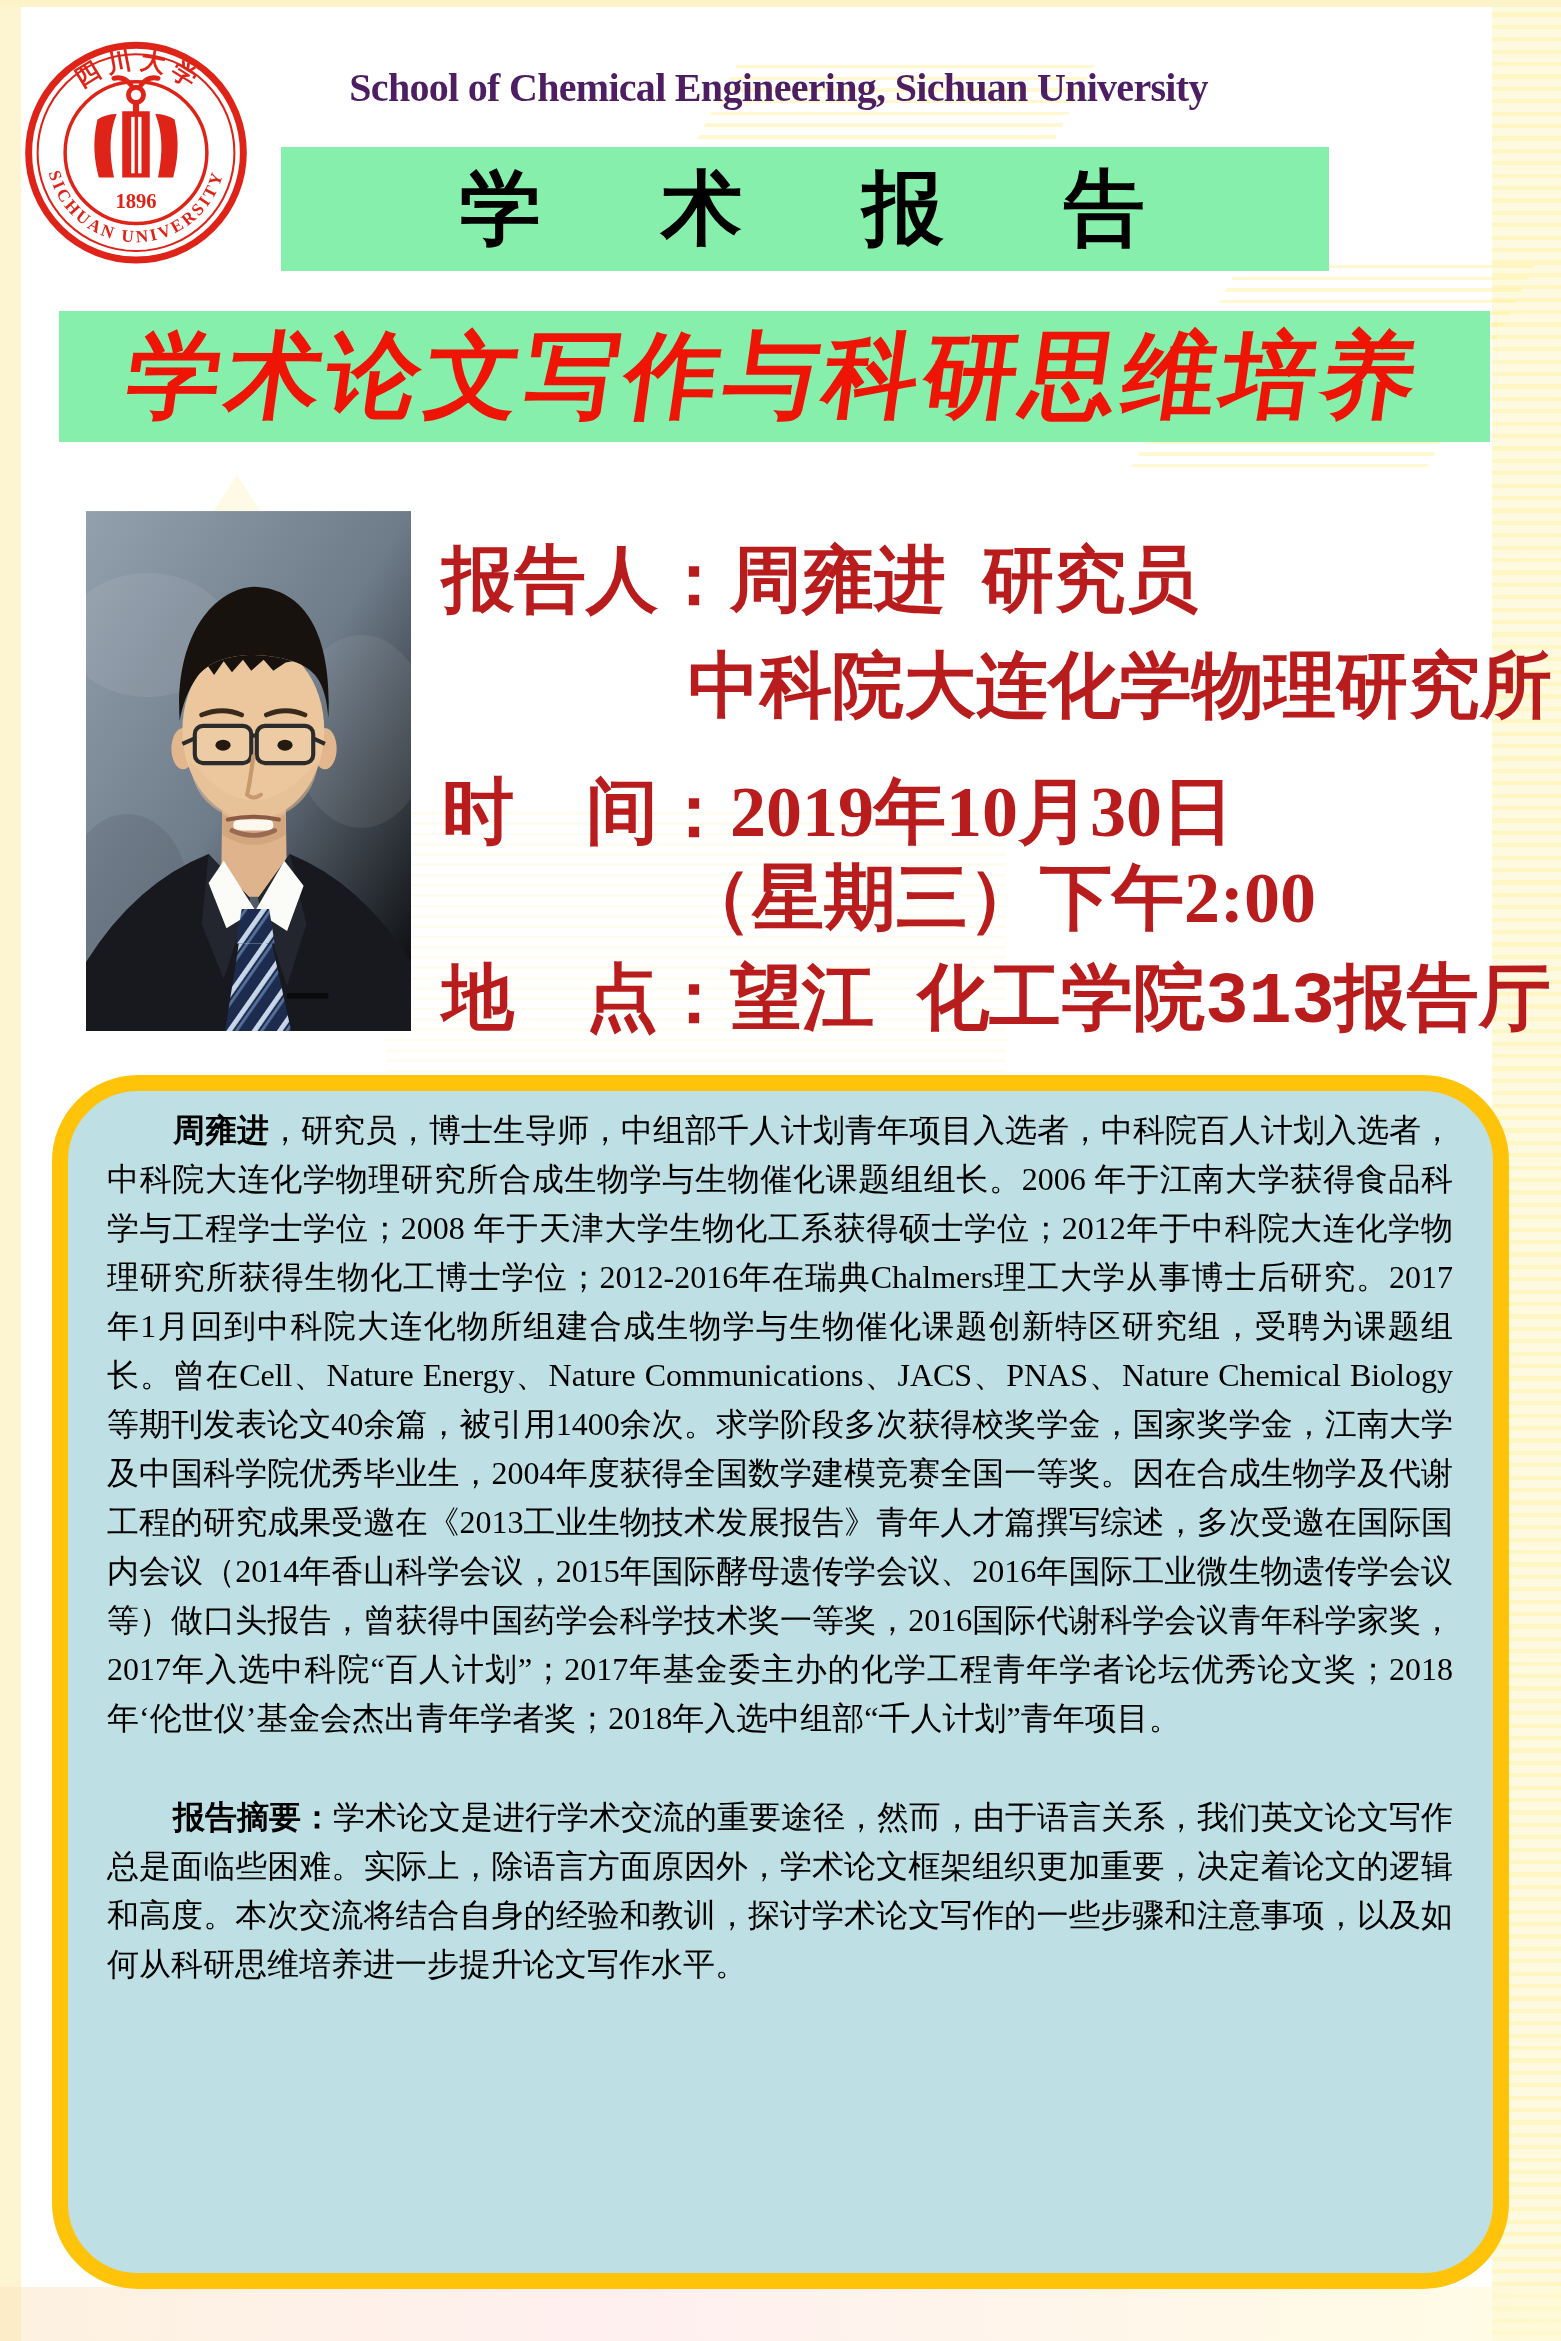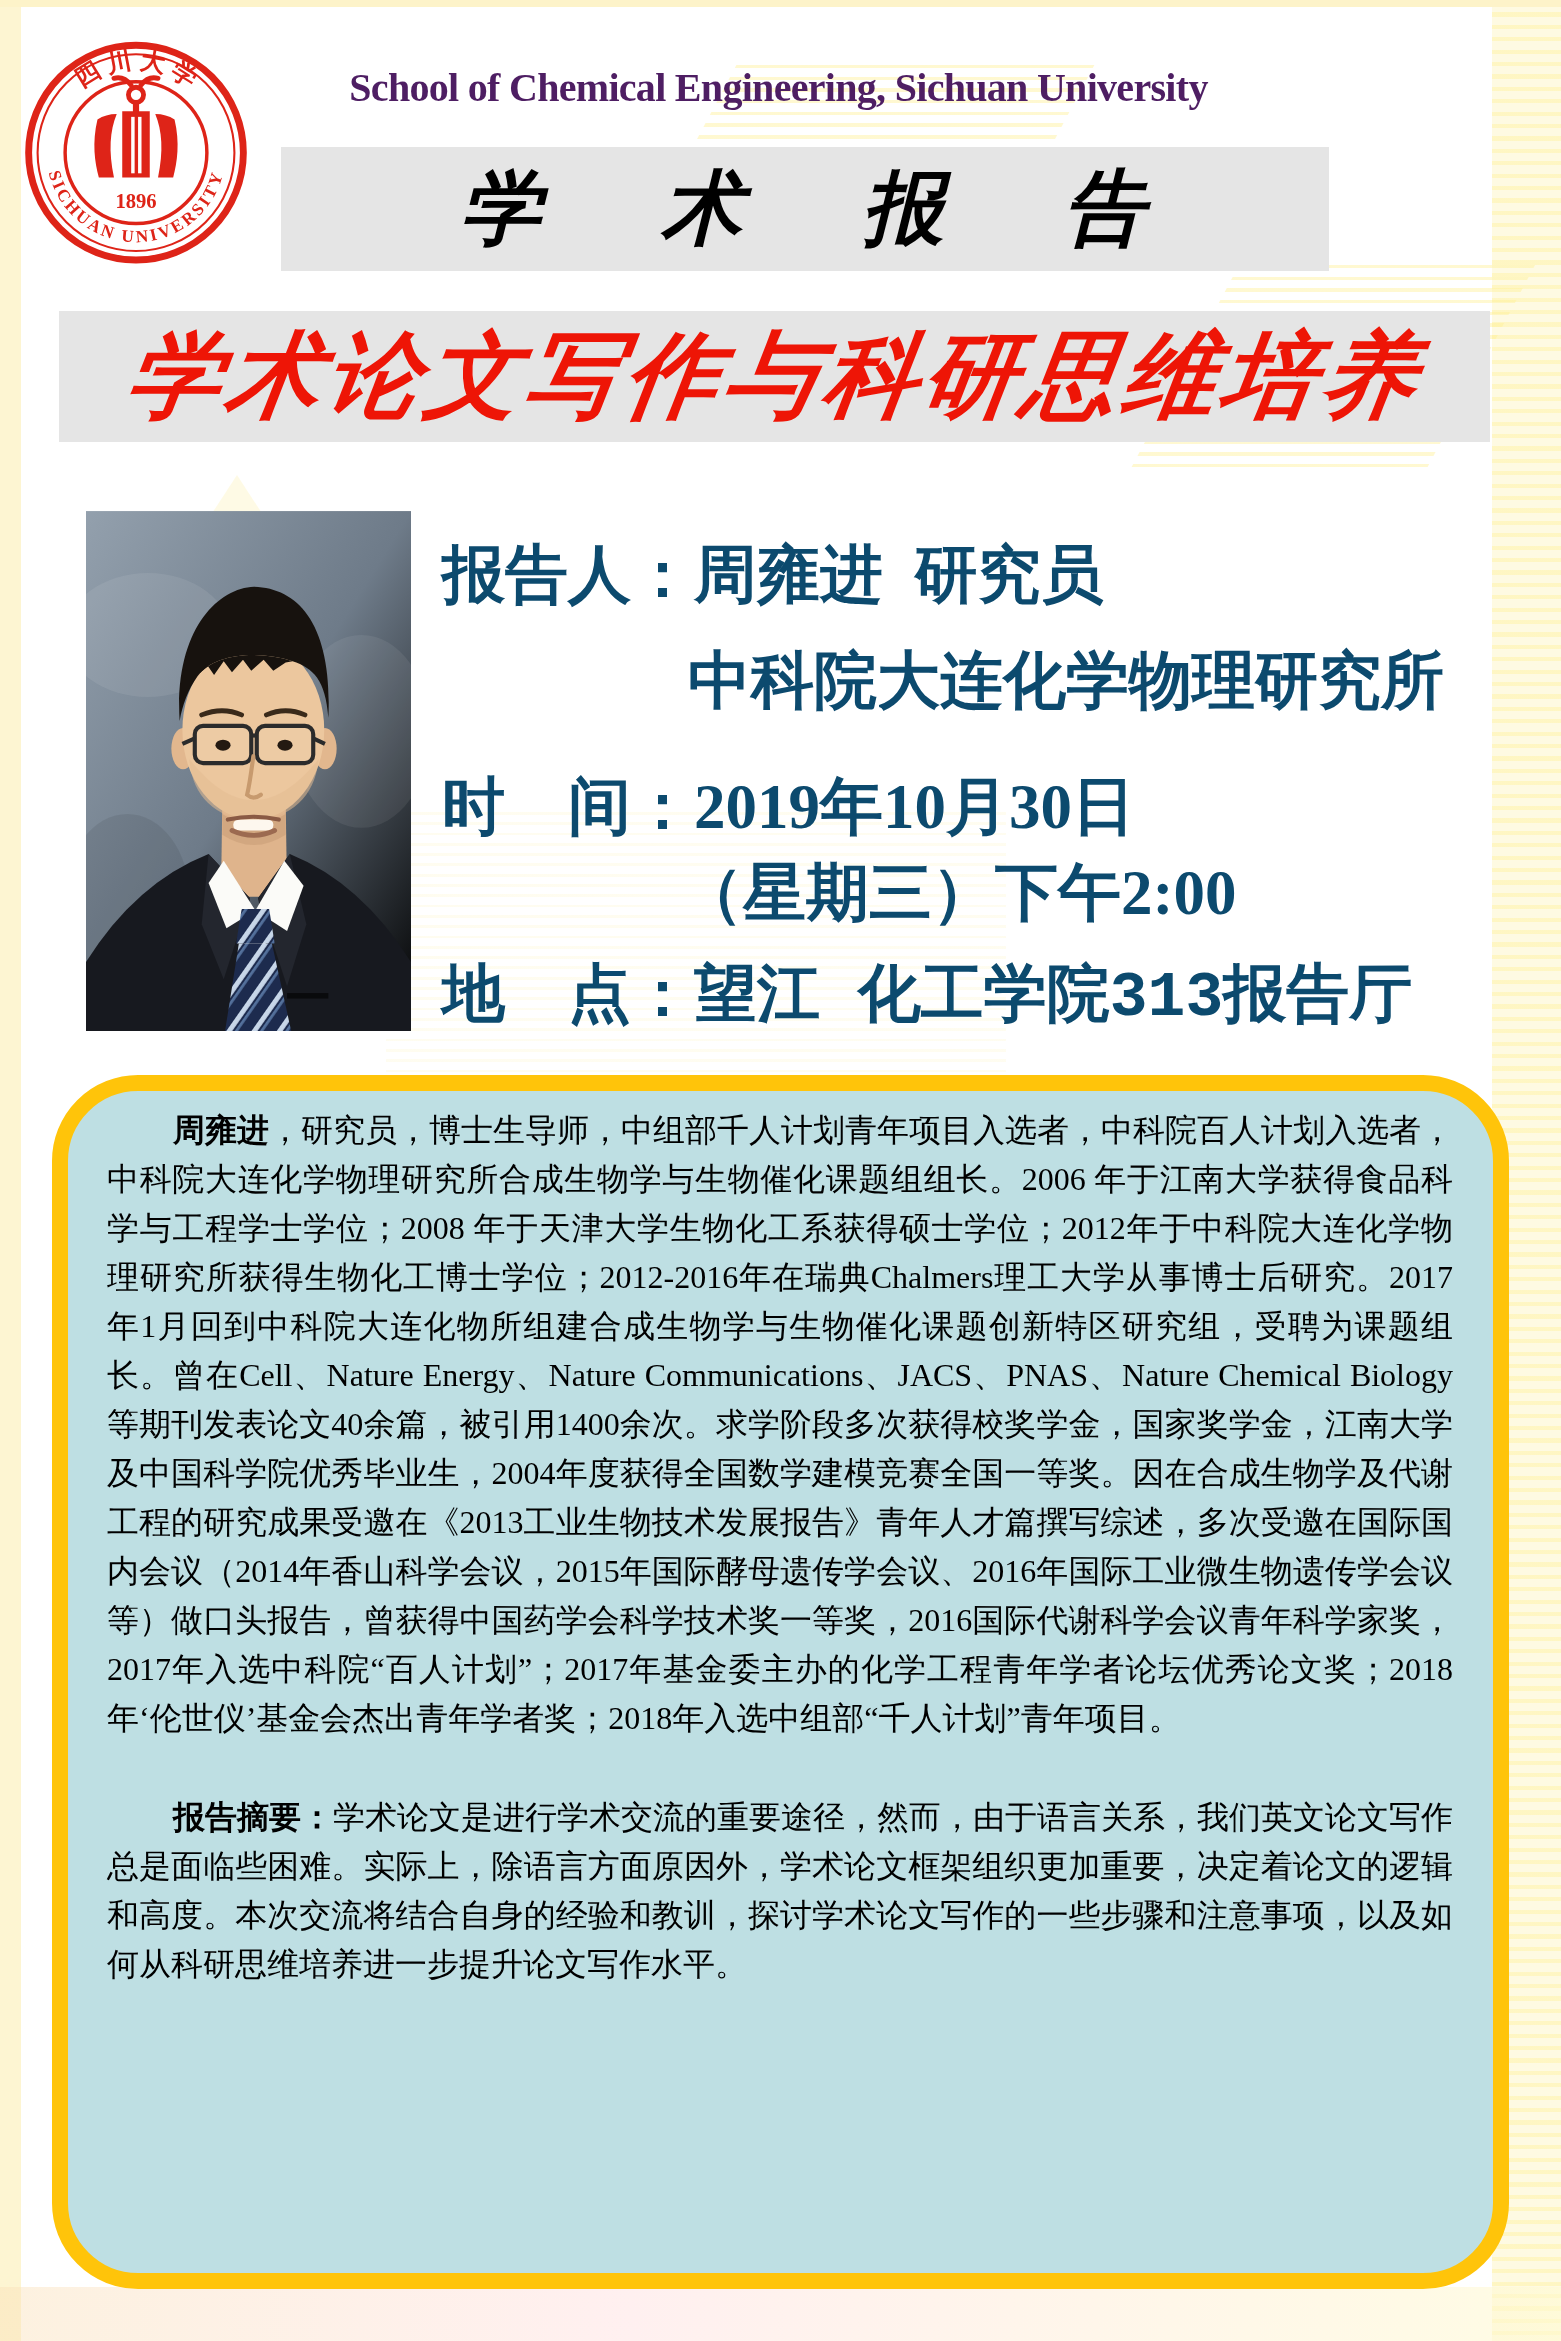--- a/index.html
+++ b/index.html
@@ -25,41 +25,41 @@
   .deco-low{position:absolute;left:386px;top:812px;width:620px;height:289px;z-index:0;
     background:repeating-linear-gradient(180deg,rgba(252,240,170,.5) 0 2.8px,rgba(255,255,255,0) 2.8px 10.3px);opacity:.35;}
 
   
   .seal{position:absolute;left:19px;top:34px;width:234px;height:238px;z-index:2;}
   .en-title{
     position:absolute;left:207px;top:50px;width:1143px;height:83px;z-index:2;
     color:#4e1e63;font-weight:bold;font-size:40px;line-height:76px;
     text-align:center;letter-spacing:-0.7px;
   }
-  .banner{background:#e5e5e5;position:absolute;z-index:1;font-style:italic;}
+  .banner{background:#86efac;position:absolute;z-index:1;}
   .banner-report{
     left:281px;top:147px;width:1048px;height:124px;
     display:flex;align-items:center;justify-content:center;
   }
   .banner-report .txt{
     font-size:81px;color:#000;font-weight:600;word-spacing:89px;letter-spacing:5.5px;
   }
   .banner-title{
     left:59px;top:311px;width:1431px;height:131px;
     display:flex;align-items:center;justify-content:center;
   }
   .banner-title .txt{
     color:#ee1506;font-size:94px;font-weight:bold;letter-spacing:5.5px;
     transform:skewX(-8deg);white-space:nowrap;
   }
 
   
   .photo{position:absolute;left:86px;top:511px;width:325px;height:520px;z-index:2;}
   .info-line{
-    position:absolute;z-index:2;color:#0c4a6e;font-weight:bold;font-size:63px;
+    position:absolute;z-index:2;color:#b91c1c;font-weight:bold;font-size:72px;
     white-space:nowrap;line-height:1.1;
   }
   .il-1{left:442px;top:541px;}
   .il-2{left:688px;top:647px;}
   .il-3{left:442px;top:753px;margin-top:20px;}
   .il-4{left:680px;top:859px;}
   .il-5{left:442px;top:964px;font-family:Liberation Mono, monospace;}
 
   
   .bio-box{

